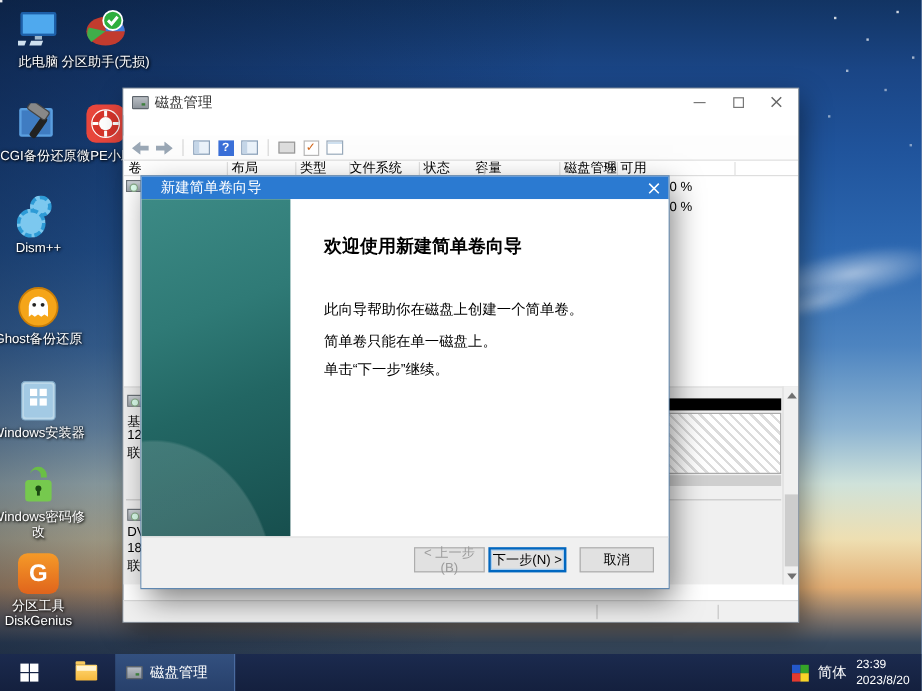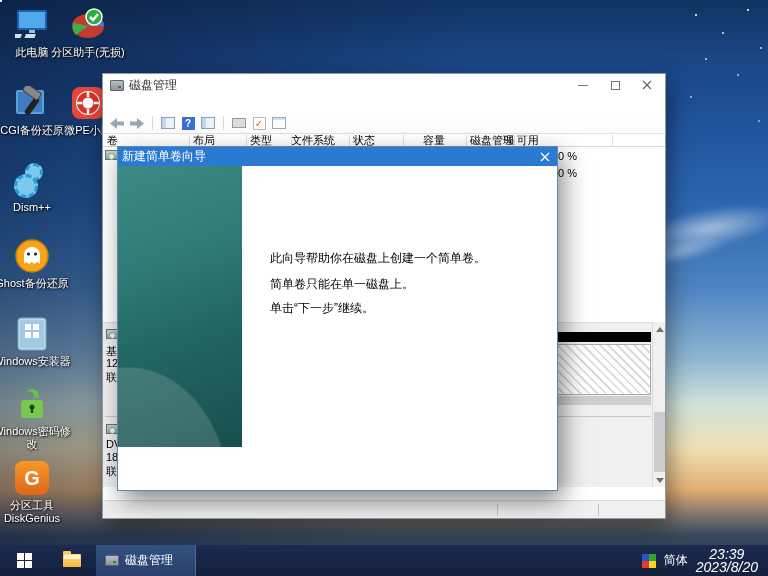--- a/index.html
+++ b/index.html
@@ -94,21 +94,21 @@
     display:flex; align-items:center; padding-left:4px; gap:6px; font-size:11px; color:#000; }
   .legend-sq { width:9px; height:9px; display:inline-block; }
   .bottom-strip { position:absolute; left:0; top:426px; right:0; height:18px; background:#f0f0f0;
     border-top:1px solid #d8d8d8; }
   .bs-sep { position:absolute; top:3px; width:1px; height:12px; background:#c6c6c6; }
 
   
   .wizard { position:absolute; left:118px; top:147px; width:439px; height:343px; background:#fff;
     box-shadow:0 0 0 1px #5f87b0, 5px 10px 24px rgba(0,0,0,.5); }
   .wiz-titlebar { position:absolute; left:0; top:0; right:0; height:19px; background:#2b7ad1;
-    display:flex; align-items:center; padding-left:4px; }
+    display:flex; align-items:center; padding-left:16px; }
   .wiz-title { color:#fff; font-size:12px; }
   .wiz-close { position:absolute; right:4px; top:2px; width:16px; height:15px;
     display:flex; align-items:center; justify-content:center; }
   .wiz-body { position:absolute; left:0; top:19px; right:0; bottom:43px; background:#fff; }
   .wiz-banner { position:absolute; left:0; top:0; bottom:0; width:124px;
     background:
       radial-gradient(140% 90% at 10% 115%, rgba(255,255,255,.16) 0 55%, rgba(255,255,255,0) 56%),
       linear-gradient(160deg,#3c8a85 0%, #2f7residual5 0%, #2f7a76 35%, #226663 60%, #174f4e 100%);
     background:
       radial-gradient(150% 85% at 8% 118%, rgba(255,255,255,.15) 0 54%, rgba(255,255,255,0) 55%),
@@ -136,21 +136,21 @@
     background:#f7c95d; border-radius:1px 1px 0 0; }
   .folder-ic::after { content:""; position:absolute; left:1px; top:1px; right:1px; height:4px; background:#fff3cf; }
   .task-app { width:100px; display:flex; align-items:center; gap:6px; padding-left:9px;
     background:linear-gradient(180deg,#33507f,#27406b); border-right:1px solid #4a6ba0; }
   .task-app-label { color:#fff; font-size:12px; }
   .tray { margin-left:auto; display:flex; align-items:center; gap:8px; padding-right:6px; }
   .ime-ic { width:14px; height:14px; display:grid; grid-template-columns:7px 7px; grid-template-rows:7px 7px; }
   .ime-ic i:nth-child(1){background:#2458c9;} .ime-ic i:nth-child(2){background:#35a528;}
   .ime-ic i:nth-child(3){background:#e33a2f;} .ime-ic i:nth-child(4){background:#f7d428;}
   .ime-label { color:#fff; font-size:12px; }
-  .clock { text-align:center; color:#fff; font-size:14px; line-height:13px; padding-right:4px;font-style:italic; }
+  .clock { text-align:left; color:#fff; font-size:10px; line-height:13px; padding-right:4px; }
 
   
   .diskdrive { display:inline-block; width:14px; height:11px; position:relative;
     background:linear-gradient(180deg,#b9bec4,#8d949b); border:1px solid #5d646b; border-radius:1px; }
   .diskdrive::after { content:""; position:absolute; right:2px; bottom:2px; width:3px; height:2px; background:#3e7f3e; }
   .voldisk { display:inline-block; width:13px; height:10px; position:relative;
     background:linear-gradient(180deg,#cfd4d9,#9aa1a8); border:1px solid #6b7278; }
   .voldisk::after { content:""; position:absolute; left:2px; top:2px; width:5px; height:5px;
     border:1px solid #8a8; border-radius:50%; background:#dfe; }
 </style>
@@ -330,21 +330,21 @@
         <div class="tb-list-ic"></div>
       </div>
   </div>
 
   <div class="hdr-row">
     <span class="hdr-cell" style="left:4px">卷</span>
     <span class="hdr-cell" style="left:90px">布局</span>
     <span class="hdr-cell" style="left:147px">类型</span>
     <span class="hdr-cell" style="left:188px">文件系统</span>
     <span class="hdr-cell" style="left:250px">状态</span>
-    <span class="hdr-cell" style="left:320px">容量</span>
+    <span class="hdr-cell" style="left:293px">容量</span>
     <span class="hdr-cell" style="left:367px">磁盘管理</span>
     <span class="hdr-cell" style="left:401px">% 可用</span>
     <span class="hdr-sep" style="left:86px"></span>
     <span class="hdr-sep" style="left:143px"></span>
     <span class="hdr-sep" style="left:188px"></span>
     <span class="hdr-sep" style="left:246px"></span>
     <span class="hdr-sep" style="left:300px"></span>
     <span class="hdr-sep" style="left:363px"></span>
     <span class="hdr-sep" style="left:411px"></span>
     <span class="hdr-sep" style="left:509px"></span>
@@ -396,23 +396,29 @@
   <div class="wiz-titlebar">
     <span class="wiz-title">新建简单卷向导</span>
     <div class="wiz-close">
       <svg width="10" height="10" viewBox="0 0 10 10">
         <path d="M1 1 L9 9 M9 1 L1 9" stroke="#fff" stroke-width="1.3"></path>
       </svg>
     </div>
   </div>
   <div class="wiz-body">
     <div class="wiz-banner"></div>
+    <div class="wiz-heading">欢迎使用新建简单卷向导</div>
     <div class="wiz-p" style="top:110px">简单卷只能在单一磁盘上。</div>
     <div class="wiz-p" style="top:84px">此向导帮助你在磁盘上创建一个简单卷。</div>
     <div class="wiz-p" style="top:134px">单击“下一步”继续。</div>
+  </div>
+  <div class="wiz-footer">
+    <button class="btn btn-back">&lt; 上一步(B)</button>
+    <button class="btn btn-next">下一步(N) &gt;</button>
+    <button class="btn btn-cancel">取消</button>
   </div>
 </div>
 
 <div class="taskbar">
   <div class="tb-btn">
     <div class="start-logo">
         <span></span>
         <span></span>
         <span></span>
         <span></span>

